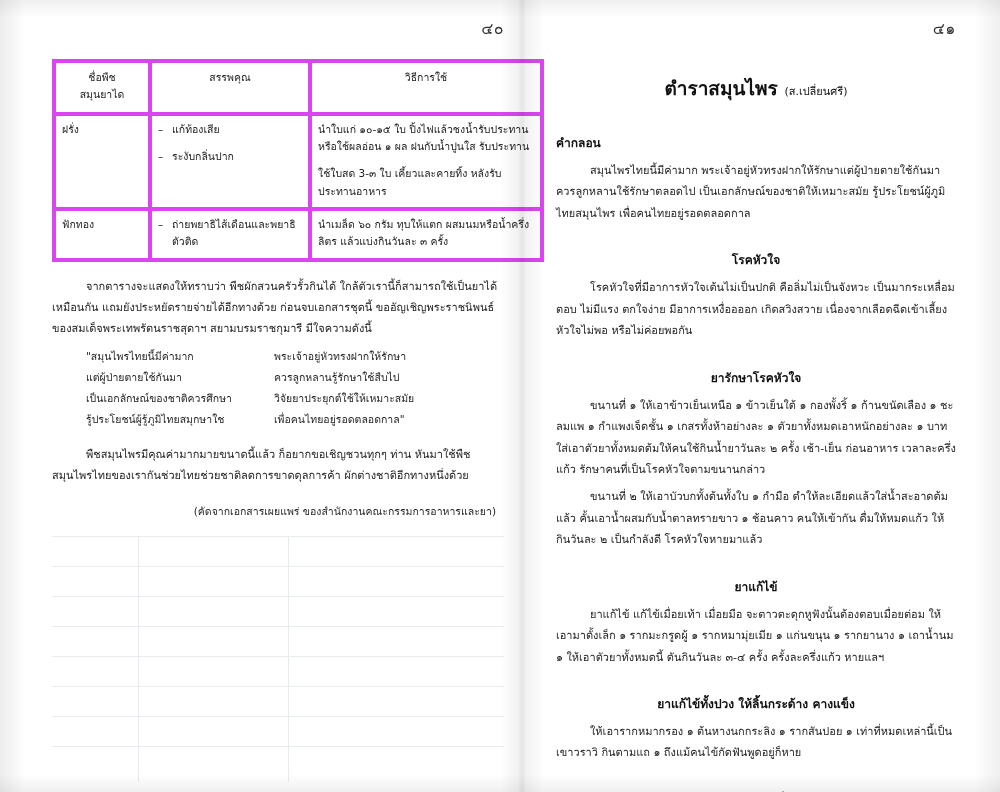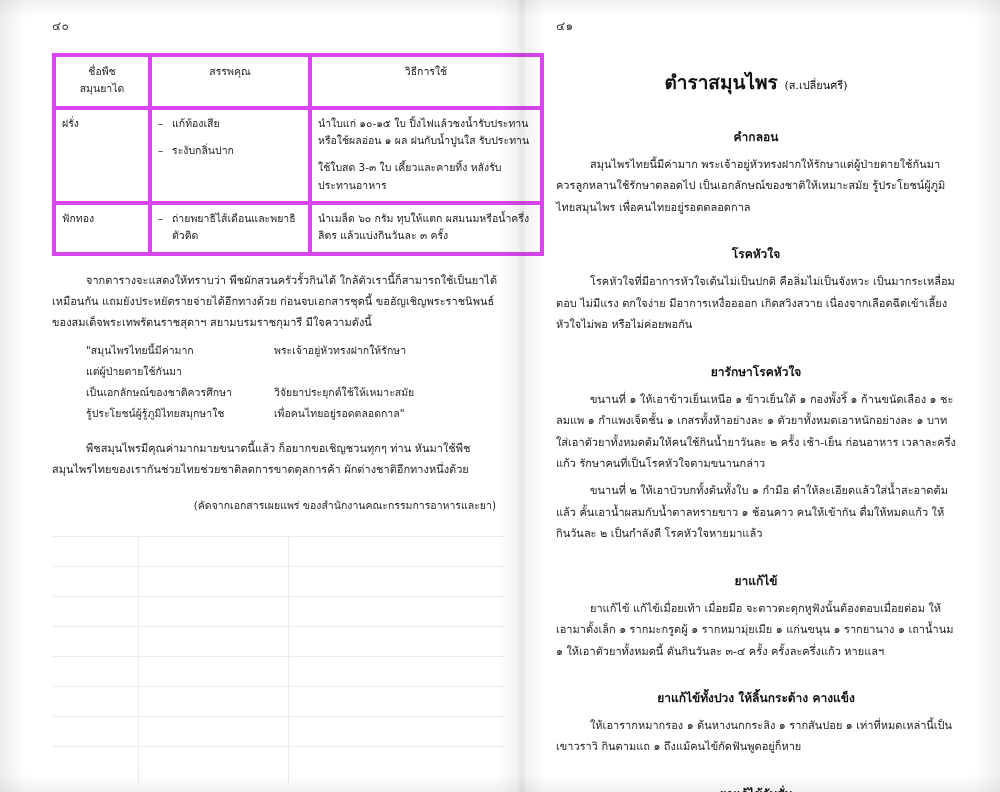--- a/index.html
+++ b/index.html
@@ -65,22 +65,22 @@
   }
 
   
   .left-col {
     position: absolute;
     left: 52px;
     top: 16px;
     width: 452px;
   }
   .folio {
-    text-align: left;
-    font-size: 12px;
+    text-align: right;
+    font-size: 16px;
     letter-spacing: 0.5px;
     color: #333;
     margin-bottom: 18px;
   }
   table.herb-table {
     width: 452px;
     border-collapse: collapse;
     table-layout: fixed;
     font-size: 10.5px;
     color: #222;
@@ -182,21 +182,21 @@
     color: #111;
   }
   .doc-title .byline {
     font-size: 11px;
     font-weight: normal;
   }
   h3.sec-left {
     font-size: 12px;
     font-weight: bold;
     margin: 30px 0 0 0;
-    text-align: center;
+    text-align: left;
     color: #111;
   }
   h3.sec-center {
     font-size: 12px;
     font-weight: bold;
     margin: 26px 0 0 0;
     text-align: center;
     color: #111;
   }
   p.r-par {
@@ -259,20 +259,21 @@
 
     <p class="body-par">จากตารางจะแสดงให้ทราบว่า พืชผักสวนครัวรั้วกินได้ ใกล้ตัวเรานี้ก็สามารถใช้เป็นยาได้เหมือนกัน แถมยังประหยัดรายจ่ายได้อีกทางด้วย ก่อนจบเอกสารชุดนี้ ขออัญเชิญพระราชนิพนธ์ของสมเด็จพระเทพรัตนราชสุดาฯ สยามบรมราชกุมารี มีใจความดังนี้</p>
 
     <div class="poem">
       <div class="poem-row">
         <div class="poem-a">"สมุนไพรไทยนี้มีค่ามาก</div>
         <div class="poem-b">พระเจ้าอยู่หัวทรงฝากให้รักษา</div>
       </div>
       <div class="poem-row">
         <div class="poem-a">แต่ผู้ป่ายตายใช้กันมา</div>
+        <div class="poem-b">ควรลูกหลานรู้รักษาใช้สืบไป</div>
       </div>
       <div class="poem-row">
         <div class="poem-a">เป็นเอกลักษณ์ของชาติควรศึกษา</div>
         <div class="poem-b">วิจัยยาประยุกต์ใช้ให้เหมาะสมัย</div>
       </div>
       <div class="poem-row">
         <div class="poem-a">รู้ประโยชน์ผู้รู้ภูมิไทยสมุกษาใช</div>
         <div class="poem-b">เพื่อคนไทยอยู่รอดตลอดกาล"</div>
       </div>
     </div>

